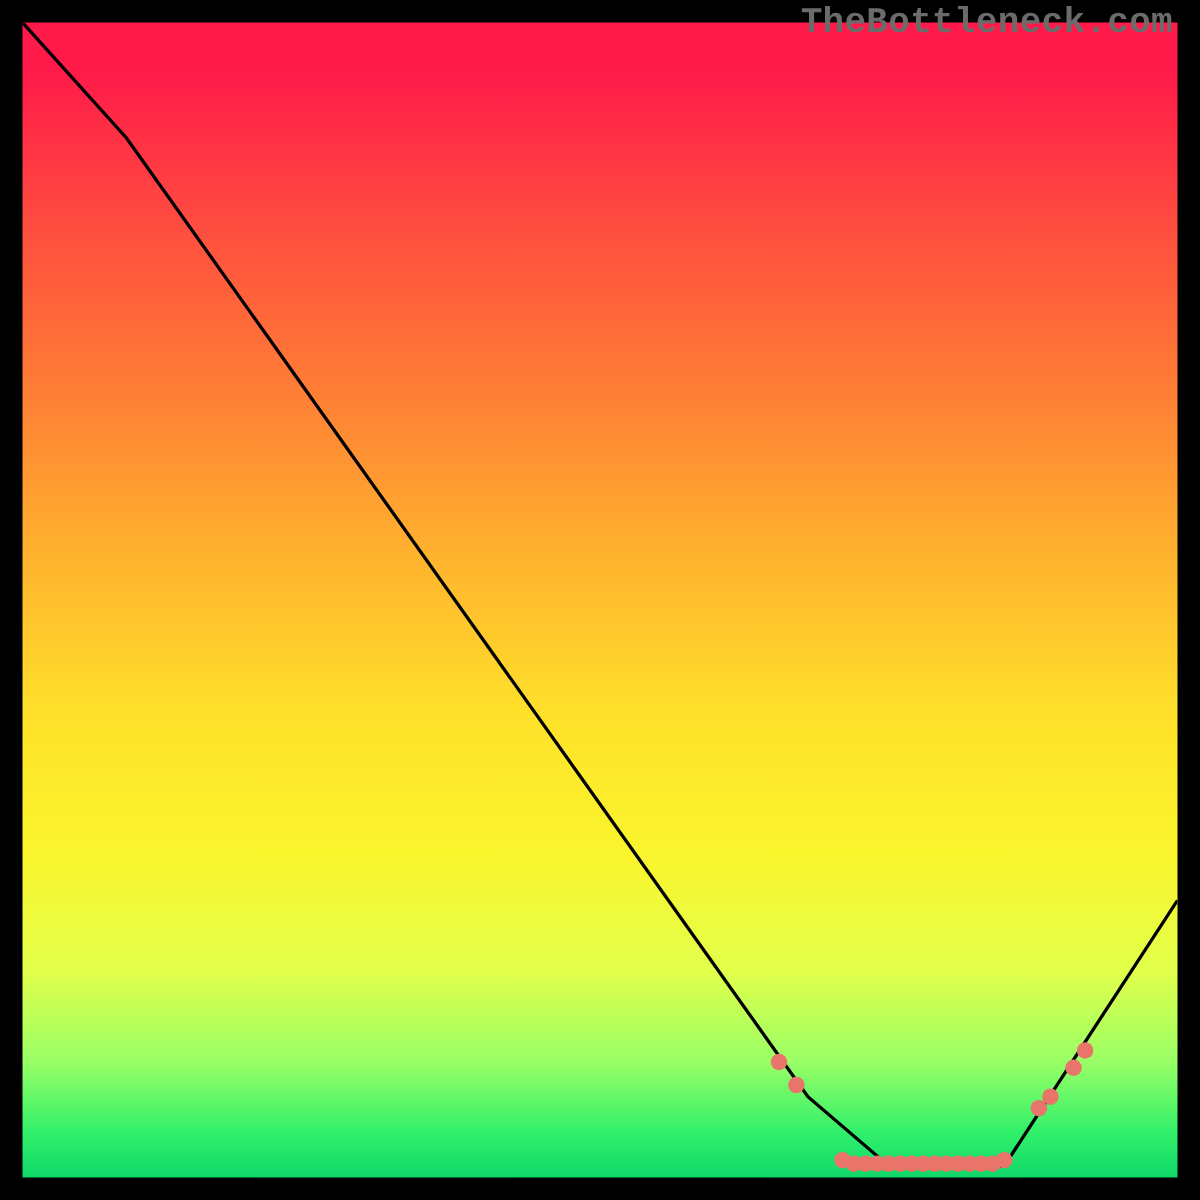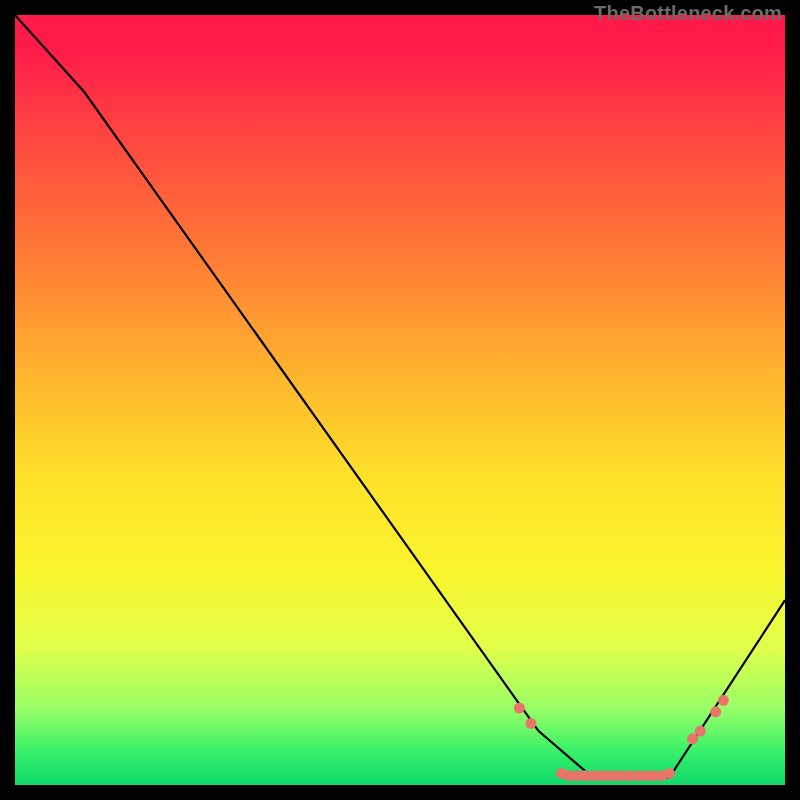--- a/index.html
+++ b/index.html
@@ -32,22 +32,22 @@
       #e2ff4a 82%,
       #99ff66 90%,
       #33f06a 96%,
       #0fd86a 100%
     );
   }
   .watermark {
     position: absolute;
     right: 18px;
     top: 2px;
-    font-family: Liberation Sans, sans-serif;
-    font-size: 20px;
+    font-family: Liberation Mono, monospace;
+    font-size: 24px;
     font-weight: 600;
     color: #6b6b6b;
     letter-spacing: 0.2px;
     user-select: none;
   }
   svg.lines {
     position: absolute;
     inset: 0;
     width: 100%;
     height: 100%;

